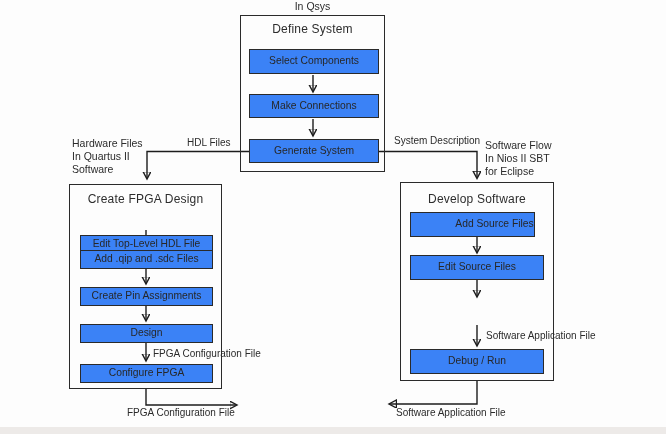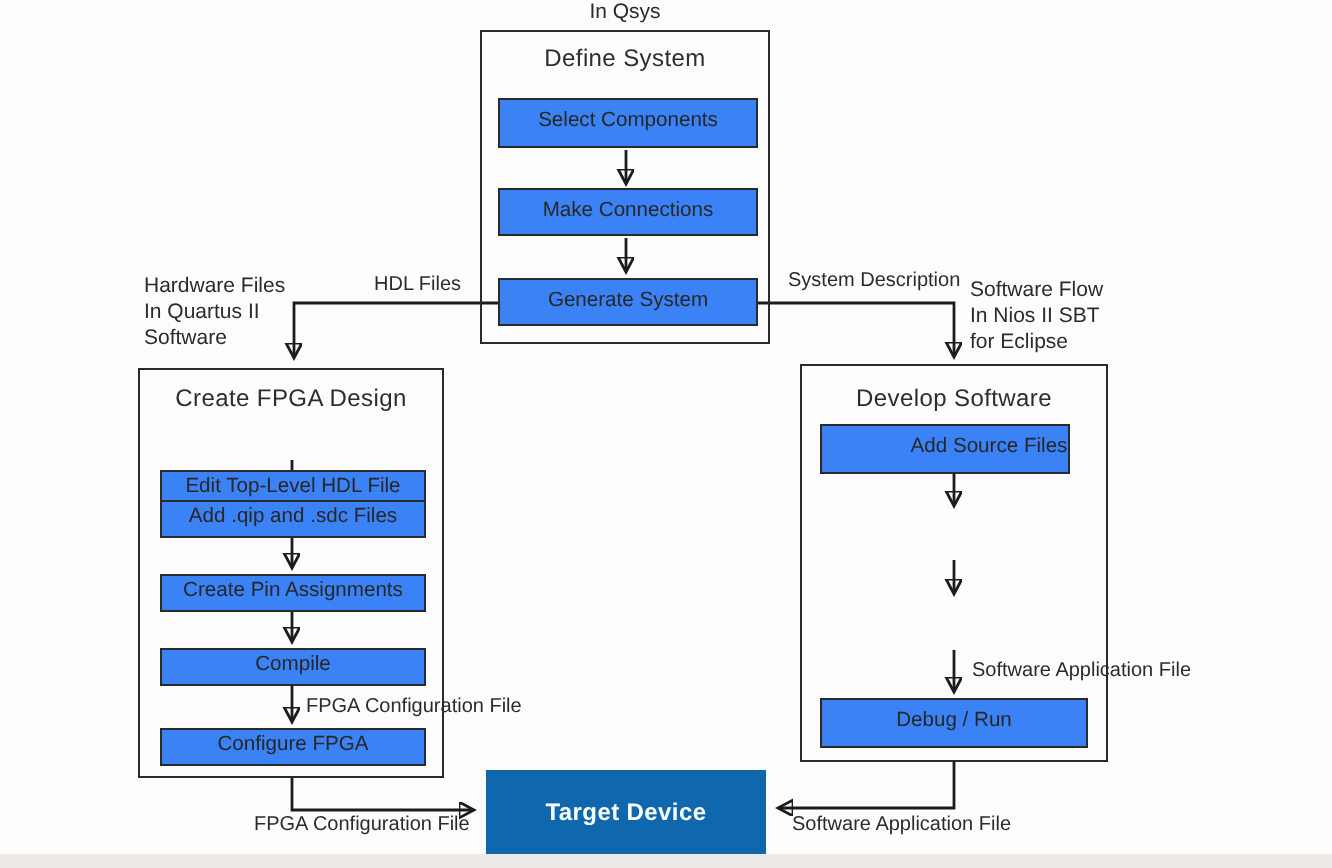--- a/index.html
+++ b/index.html
@@ -91,37 +91,37 @@
     <div>In Quartus II</div>
     <div>Software</div>
   </div>
 
   <div class="outer-box" style="left:69px; top:184px; width:153px; height:205px;"></div>
   <div class="group-title" style="left:70px; top:192px; width:151px;">Create FPGA Design</div>
 
   <div class="step" style="left:80px; top:211px; width:133px; height:19px;margin-top:24px;">Edit Top-Level HDL File</div>
   <div class="step" style="left:80px; top:250px; width:133px; height:19px;">Add .qip and .sdc Files</div>
   <div class="step" style="left:80px; top:287px; width:133px; height:19px;">Create Pin Assignments</div>
-  <div class="step" style="left:80px; top:324px; width:133px; height:19px;">Compile</div>
+  <div class="step" style="left:80px; top:324px; width:133px; height:19px;">Design</div>
   <div class="step" style="left:80px; top:364px; width:133px; height:19px;">Configure FPGA</div>
 
   <div class="edge-label" style="left:153px; top:348px;">FPGA Configuration File</div>
   <div class="edge-label" style="left:127px; top:407px;">FPGA Configuration File</div>
 
   <div class="context-label" style="left:485px; top:139px;">
     <div>Software Flow</div>
     <div>In Nios II SBT</div>
     <div>for Eclipse</div>
   </div>
 
   <div class="outer-box" style="left:400px; top:182px; width:154px; height:199px;"></div>
   <div class="group-title" style="left:401px; top:192px; width:152px;">Develop Software</div>
 
   <div class="step" style="left:410px; top:212px; width:125px; height:25px;padding-left:44px;">Add Source Files</div>
+  <div class="step" style="left:410px; top:255px; width:134px; height:25px;">Edit Source Files</div>
   <div class="step" style="left:410px; top:349px; width:134px; height:25px;">Debug / Run</div>
 
   <div class="edge-label" style="left:486px; top:330px;">Software Application File</div>
   <div class="edge-label" style="left:396px; top:407px;">Software Application File</div>
 
-  <div class="target">Target Device</div>
 
   <div class="page-edge"></div>
 </div>
 
 </body></html>

